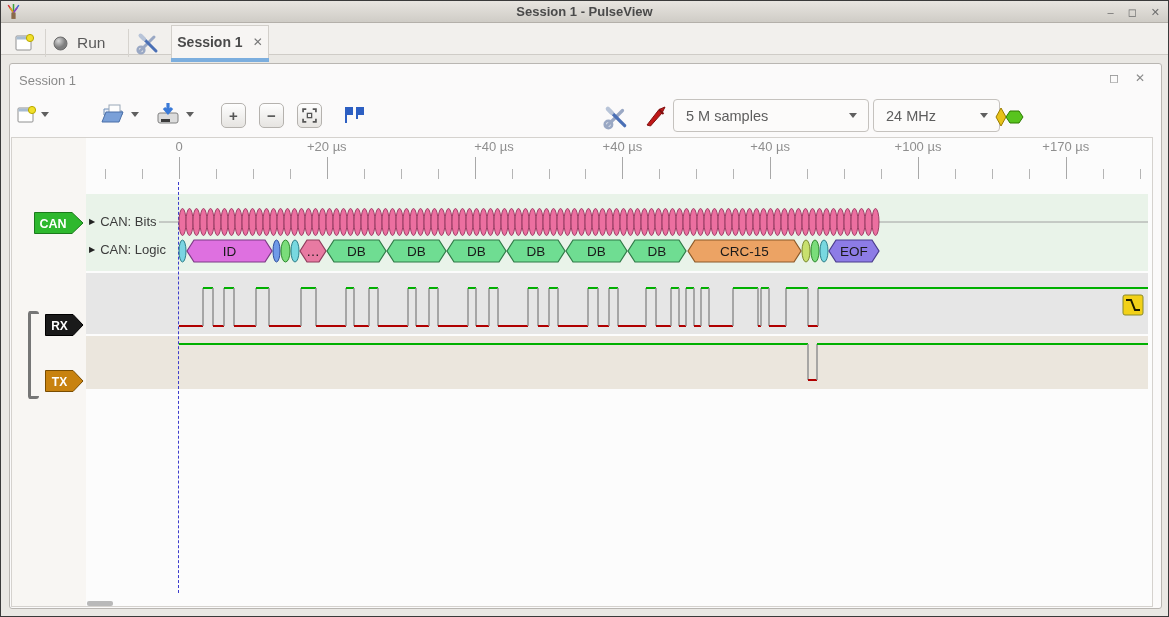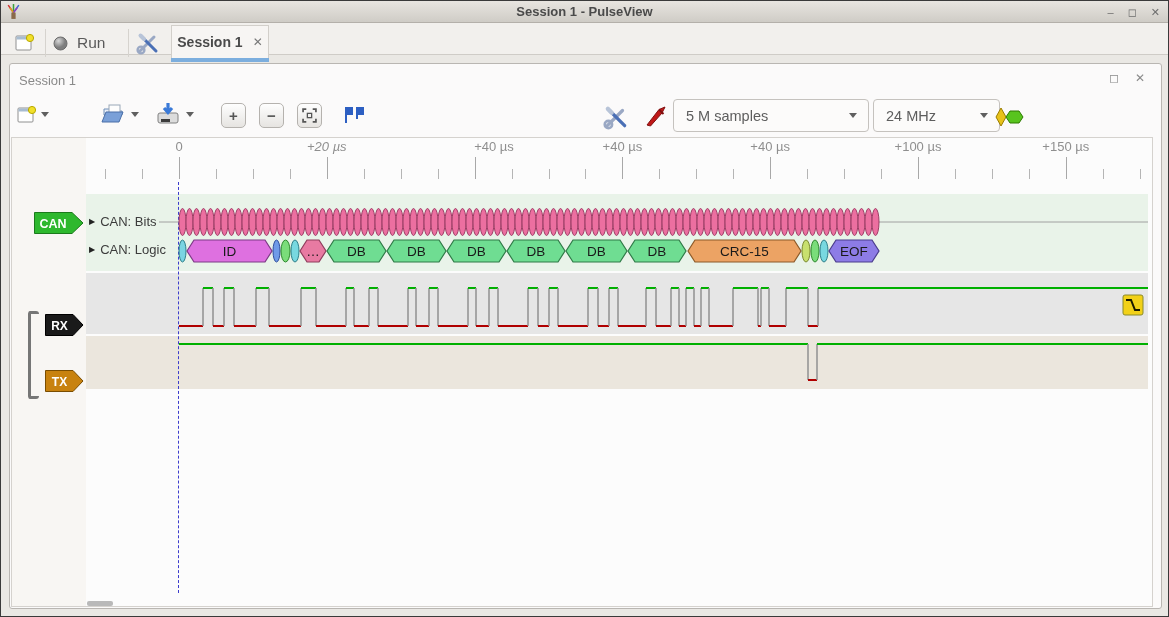--- a/index.html
+++ b/index.html
@@ -244,21 +244,21 @@
 
   <div class="ruler" id="ruler">
       <div class="tick-minor" style="left: 104.1px;"></div>
       <div class="tick-minor" style="left: 141.05px;"></div>
       <div class="tick-major" style="left: 178px;"></div>
       <div class="ruler-label" style="left: 178px;">0</div>
       <div class="tick-minor" style="left: 214.95px;"></div>
       <div class="tick-minor" style="left: 251.9px;"></div>
       <div class="tick-minor" style="left: 288.85px;"></div>
       <div class="tick-major" style="left: 325.8px;"></div>
-      <div class="ruler-label" style="left: 325.8px; font-style: italic;">+20 µs</div>
+      <div class="ruler-label" style="left: 325.8px;">+20 µs</div>
       <div class="tick-minor" style="left: 362.75px;"></div>
       <div class="tick-minor" style="left: 399.7px;"></div>
       <div class="tick-minor" style="left: 436.65px;"></div>
       <div class="tick-major" style="left: 473.6px;"></div>
       <div class="ruler-label" style="left: 493px;">+40 µs</div>
       <div class="tick-minor" style="left: 510.55px;"></div>
       <div class="tick-minor" style="left: 547.5px;"></div>
       <div class="tick-minor" style="left: 584.45px;"></div>
       <div class="tick-major" style="left: 621.4px;"></div>
       <div class="ruler-label" style="left: 621.4px;">+40 µs</div>
@@ -269,21 +269,21 @@
       <div class="ruler-label" style="left: 769.2px;">+40 µs</div>
       <div class="tick-minor" style="left: 806.15px;"></div>
       <div class="tick-minor" style="left: 843.1px;"></div>
       <div class="tick-minor" style="left: 880.05px;"></div>
       <div class="tick-major" style="left: 917px;"></div>
       <div class="ruler-label" style="left: 917px;">+100 µs</div>
       <div class="tick-minor" style="left: 953.95px;"></div>
       <div class="tick-minor" style="left: 990.9px;"></div>
       <div class="tick-minor" style="left: 1027.85px;"></div>
       <div class="tick-major" style="left: 1064.8px;"></div>
-      <div class="ruler-label" style="left: 1064.8px;">+150 µs</div>
+      <div class="ruler-label" style="left: 1064.8px;">+170 µs</div>
       <div class="tick-minor" style="left: 1101.75px;"></div>
       <div class="tick-minor" style="left: 1138.7px;"></div>
     </div>
   <div class="cursor-line"></div>
 
   <div class="row-label" style="left:88px; top:213px;">
     <span class="expander">▶</span>
     <span>CAN: Bits</span>
   </div>
   <div class="row-label" style="left:88px; top:241px;">

